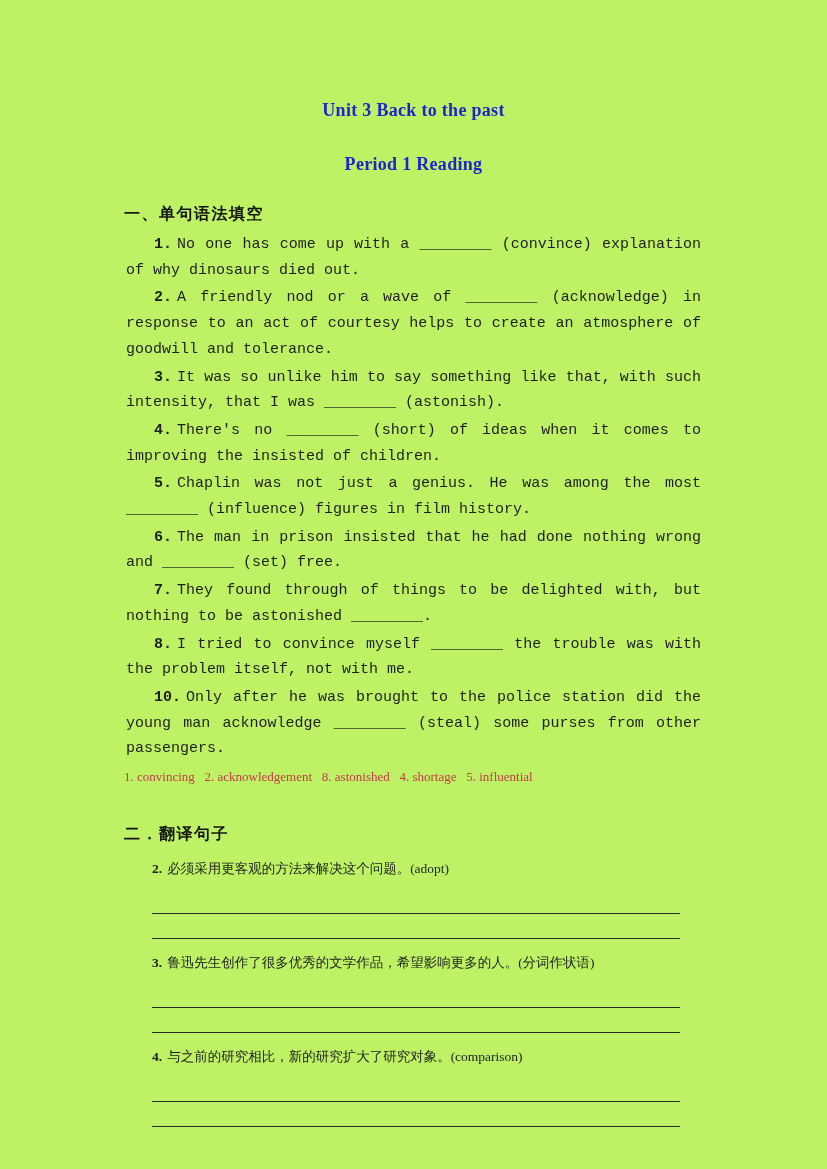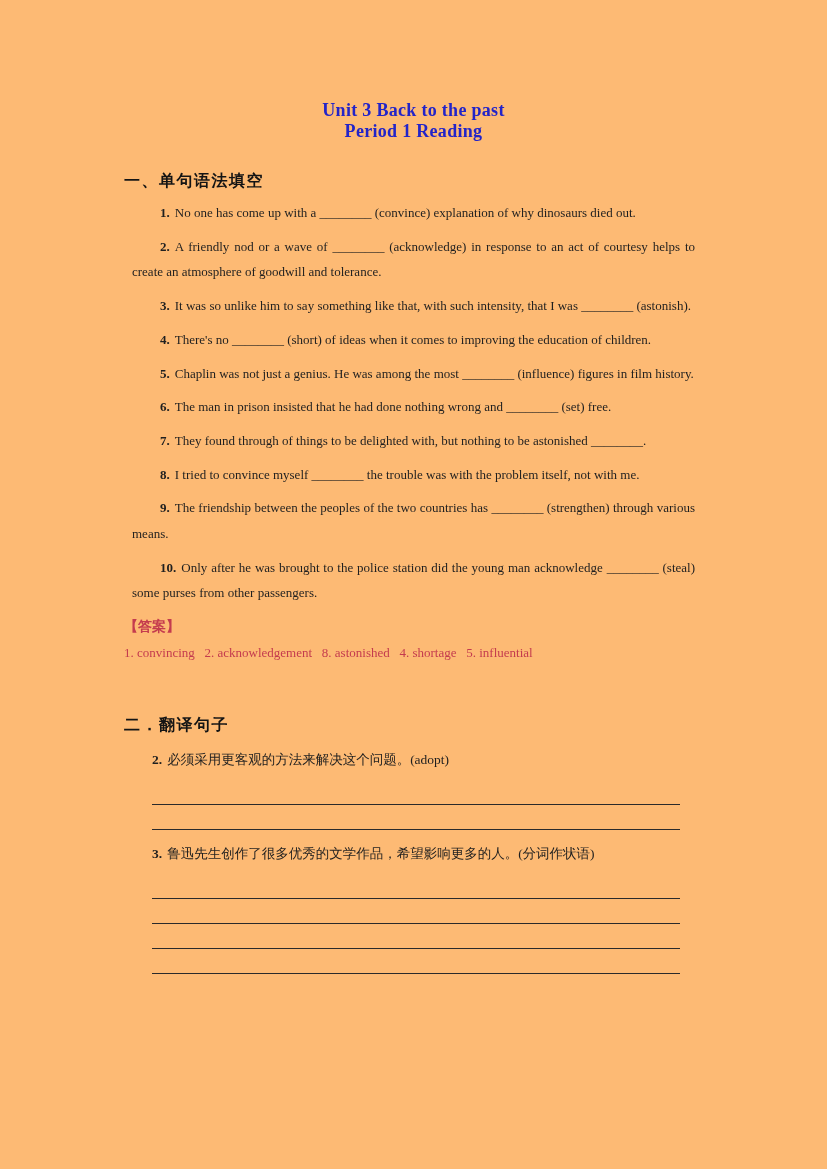--- a/index.html
+++ b/index.html
@@ -2,39 +2,39 @@
 <html style="--title-blue: #2324c8; --answer-red: #c43b4e;"><head>
 <meta charset="utf-8">
 <style>
   :root{
     --title-blue:#2324c8;
     --answer-red:#c43b4e;
     --ink:#1f1f1f;
   }
   html,body{margin:0;padding:0;background:#ffffff;}
   .page{
-    width:827px;height:1169px;background:#fdba74;position:relative;overflow:hidden;
+    width:827px;height:1169px;background:#bef264;position:relative;overflow:hidden;
     font-family:"Liberation Serif","DejaVu Serif",serif;color:var(--ink);
   }
   .titles{padding-top:100px;text-align:center;}
   .doc-title,.doc-subtitle{
     margin:0;color:var(--title-blue);font-weight:bold;font-size:18px;
     font-family:"Liberation Serif","DejaVu Serif",serif;letter-spacing:0.3px;
   }
-  .doc-subtitle{}
+  .doc-subtitle{margin-top:33px;}
   .content{margin:0 124px;width:579px;}
   .sec-head{
     font-family:"Liberation Sans","DejaVu Sans",sans-serif;
     font-weight:bold;font-size:16px;color:#141414;
     margin:29px 0 7px 0;letter-spacing:1.5px;
   }
-  .sec-head.sec2{margin-top:50px;margin-bottom:2px;}
+  .sec-head.sec2{margin-top:34px;margin-bottom:2px;}
   .q{
-    margin:8px;line-height:25.7px;font-size:13px;
-    text-indent:28px;text-align:justify;
+    margin:2px;line-height:25.7px;font-size:15px;
+    text-indent:28px;text-align:justify;font-family:Liberation Mono, monospace;
   }
   .qn{margin-right:5px;}
   .ans-label{
     margin:1px 0 0 0;line-height:25.5px;font-size:14px;font-weight:bold;
     color:var(--answer-red);
     font-family:"Liberation Sans","DejaVu Sans",sans-serif;
   }
   .ans{
     margin:0;line-height:25.5px;font-size:13px;color:var(--answer-red);
     white-space:pre-wrap;
@@ -56,45 +56,44 @@
     <h2 class="doc-subtitle">Period 1 Reading</h2>
   </div>
 
   <div class="content">
 
     <h3 class="sec-head">一、单句语法填空</h3>
 
     <p class="q"><b class="qn">1.</b><span>No one has come up with a ________ (convince) explanation of why dinosaurs died out.</span></p>
     <p class="q"><b class="qn">2.</b><span>A friendly nod or a wave of ________ (acknowledge) in response to an act of courtesy helps to create an atmosphere of goodwill and tolerance.</span></p>
     <p class="q"><b class="qn">3.</b><span>It was so unlike him to say something like that, with such intensity, that I was ________ (astonish).</span></p>
-    <p class="q"><b class="qn">4.</b><span>There's no ________ (short) of ideas when it comes to improving the education of children.</span></p>
+    <p class="q"><b class="qn">4.</b><span>There's no ________ (short) of ideas when it comes to improving the insisted of children.</span></p>
     <p class="q"><b class="qn">5.</b><span>Chaplin was not just a genius. He was among the most ________ (influence) figures in film history.</span></p>
     <p class="q"><b class="qn">6.</b><span>The man in prison insisted that he had done nothing wrong and ________ (set) free.</span></p>
     <p class="q"><b class="qn">7.</b><span>They found through of things to be delighted with, but nothing to be astonished ________.</span></p>
     <p class="q"><b class="qn">8.</b><span>I tried to convince myself ________ the trouble was with the problem itself, not with me.</span></p>
-    <p class="q"><b class="qn">9.</b><span>The friendship between the peoples of the two countries has ________ (strengthen) through various means.</span></p>
     <p class="q"><b class="qn">10.</b><span>Only after he was brought to the police station did the young man acknowledge ________ (steal) some purses from other passengers.</span></p>
 
-    <p class="ans-label">【答案】</p>
     <p class="ans">1. convincing   2. acknowledgement   8. astonished   4. shortage   5. influential</p>
 
     <h3 class="sec-head sec2">二．翻译句子</h3>
 
 
     <div class="t-item">
       <p class="t-q"><b class="qn">2.</b><span>必须采用更客观的方法来解决这个问题。(adopt)</span></p>
       <div class="t-line"></div>
       <div class="t-line"></div>
     </div>
 
     <div class="t-item">
       <p class="t-q"><b class="qn">3.</b><span>鲁迅先生创作了很多优秀的文学作品，希望影响更多的人。(分词作状语)</span></p>
       <div class="t-line"></div>
       <div class="t-line"></div>
     </div>
 
     <div class="t-item">
+      <p class="t-q"><b class="qn">4.</b><span>与之前的研究相比，新的研究扩大了研究对象。(comparison)</span></p>
       <div class="t-line"></div>
       <div class="t-line"></div>
     </div>
 
   </div>
 </div>
 
 </body></html>

